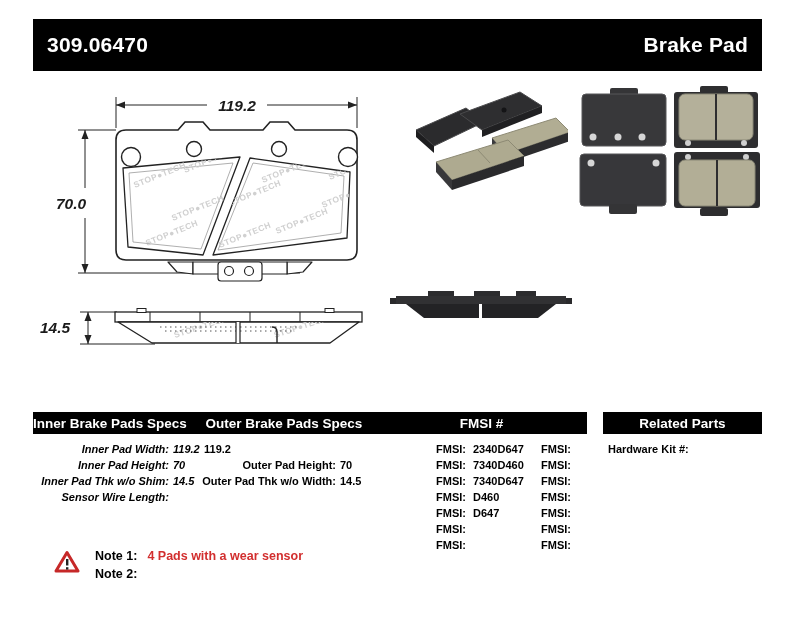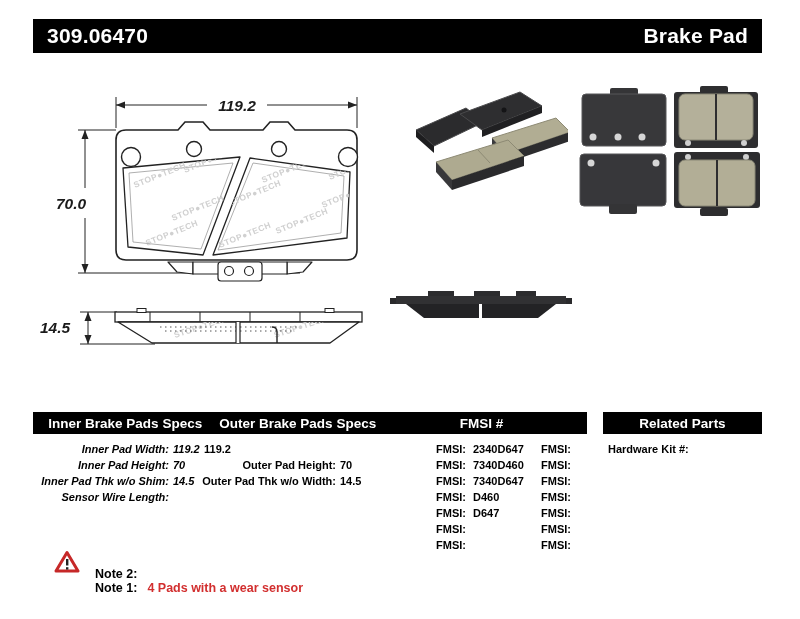--- a/index.html
+++ b/index.html
@@ -1,28 +1,28 @@
 <!DOCTYPE html>
 <html><head>
 <meta charset="utf-8">
 <style>
   html,body{margin:0;padding:0;background:#fff;}
   .page{position:relative;width:800px;height:619px;background:#ffffff;
         font-family:"Liberation Sans",sans-serif;color:#000;overflow:hidden;}
 
   
-  .title-bar{position:absolute;left:33px;top:19px;width:729px;height:34px;background:#000;
+  .title-bar{position:absolute;left:33px;top:19px;width:729px;height:52px;background:#000;
              color:#fff;display:flex;justify-content:space-between;align-items:center;
              padding:0 14px;box-sizing:border-box;font-weight:bold;font-size:21px;letter-spacing:.2px;}
 
   
   .sec-bar{position:absolute;top:412px;height:22px;background:#000;color:#fff;font-weight:bold;
            font-size:13.5px;display:flex;align-items:center;justify-content:center;}
   .bar-specs{left:33px;width:345px;}
-  .bar-specs span{flex:1;text-align:center;padding-left:12px;}
+  .bar-specs span{flex:1;text-align:left;}
   .bar-fmsi{left:376px;width:211px;}
   .bar-related{left:603px;width:159px;}
 
   
   .spec-col{position:absolute;top:441px;font-size:11px;font-weight:bold;}
   .inner-col{left:33px;width:168px;font-style:italic;}
   .outer-col{left:200px;width:168px;}
   .spec-row{display:flex;height:16px;line-height:16px;}
   .spec-label{width:136px;text-align:right;white-space:nowrap;}
   .spec-value{margin-left:4px;white-space:nowrap;}
@@ -36,21 +36,21 @@
   .fmsi-row .val{margin-left:5px;white-space:nowrap;}
 
   
   .related-col{position:absolute;left:608px;top:441px;font-size:11px;font-weight:bold;}
   .related-row{height:16px;line-height:16px;display:flex;}
   .related-row .val{margin-left:4px;}
 
   
   .warn-icon{position:absolute;left:54px;top:550px;}
   .note-line{position:absolute;left:95px;font-size:12.5px;font-weight:bold;white-space:nowrap;}
-  .note1{top:581px;}
+  .note1{top:549px;}
   .note2{top:567px;}
   .note-label{color:#000;margin-right:10px;}
   .note-red{color:#d22f2f;}
 
   svg text.dim{font-family:"Liberation Sans",sans-serif;font-style:italic;font-weight:bold;
                font-size:15.5px;fill:#1a1a1a;}
   svg text.wm{font-family:"Liberation Sans",sans-serif;font-weight:bold;font-size:8.5px;
               fill:#d0d0d0;letter-spacing:.5px;}
   .abs{position:absolute;}
 </style>

